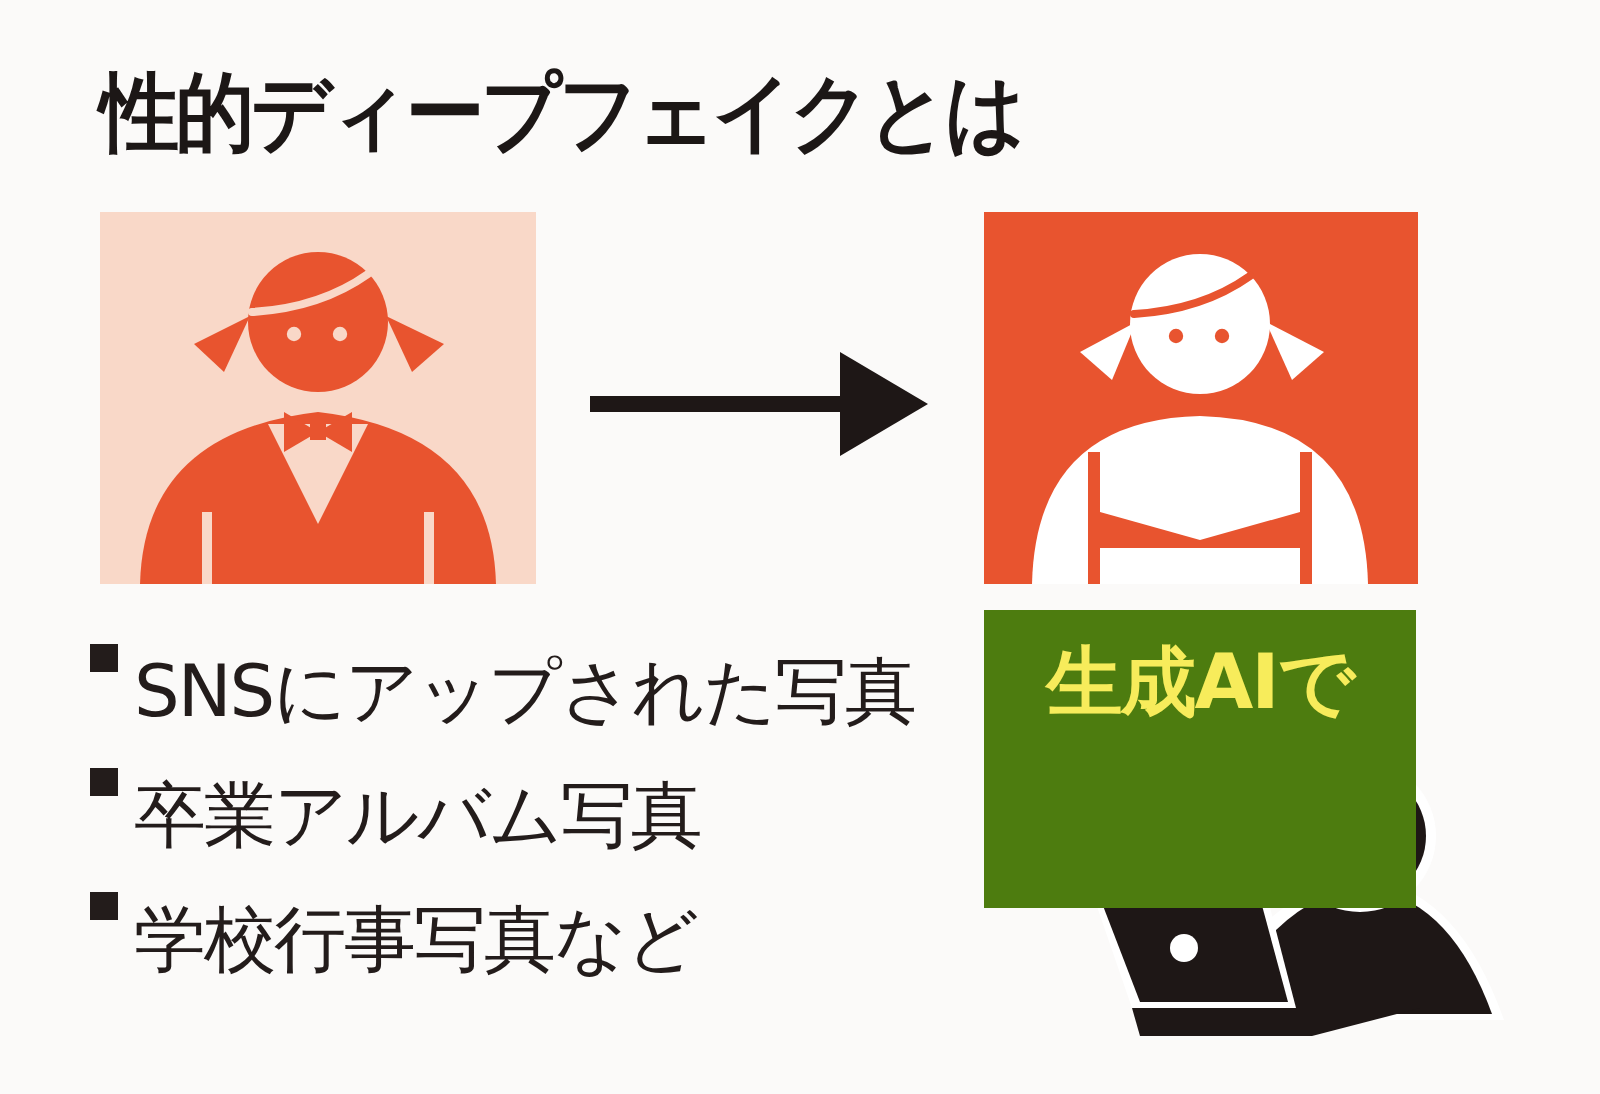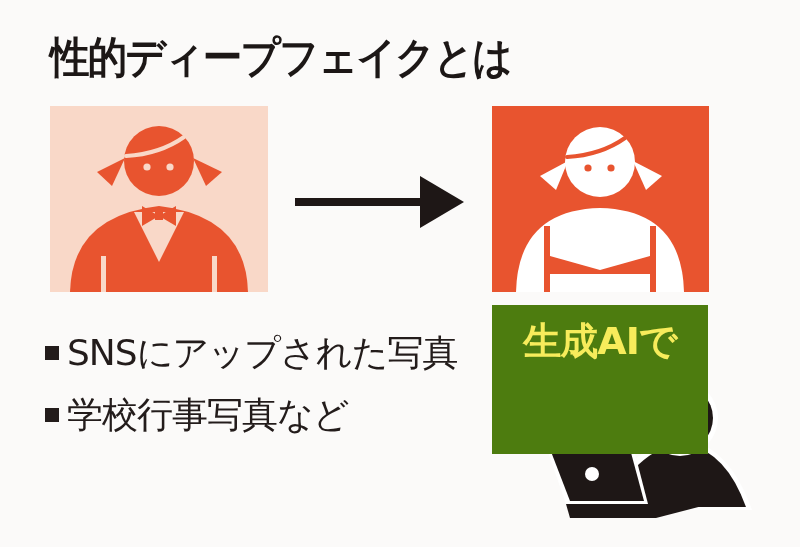--- a/index.html
+++ b/index.html
@@ -14,21 +14,21 @@
     letter-spacing: -2px; line-height: 1; white-space: nowrap;
     transform: scaleX(0.92); transform-origin: left top;
   }
   .panel { position: absolute; }
   .panel-left { left: 50px; top: 106px; width: 218px; height: 186px; }
   .panel-right { left: 492px; top: 106px; width: 217px; height: 186px; }
   .panel svg { display: block; width: 100%; height: 100%; }
   .arrow { position: absolute; left: 292px; top: 172px; width: 175px; height: 60px; }
   .bullets { position: absolute; left: 45px; top: 322px; }
   .bullet-item {
-    display: flex; align-items: center; height: 62px;
+    display: flex; height: 62px;
     font-size: 36px; color: #231c1b; white-space: nowrap; letter-spacing: -1px;
   }
   .bullet-square {
     width: 14px; height: 14px; background: #231c1b; margin-right: 8px; flex: none;
   }
   .bubble {
     position: absolute; left: 492px; top: 305px; width: 216px; height: 149px;
     background: #4d7c0f;
   }
   .bubble-text {
@@ -102,20 +102,24 @@
   </svg>
 </div>
 
 <div class="bullets">
   <div class="bullet-item">
     <span class="bullet-square"></span>
     <span>SNSにアップされた写真</span>
   </div>
   <div class="bullet-item">
     <span class="bullet-square"></span>
+    <span>卒業アルバム写真</span>
+  </div>
+  <div class="bullet-item">
+    <span class="bullet-square"></span>
     <span>学校行事写真など</span>
   </div>
 </div>
 
 <div class="scene">
   <svg viewBox="0 0 250 170">
 
     <path d="M40 50 L58 50 L56 92 Z" fill="#1e1716"></path>
 
     <path d="M100 140 L102 92 Q130 66 158 70 Q200 78 222 140 Z" fill="#ffffff"></path>

